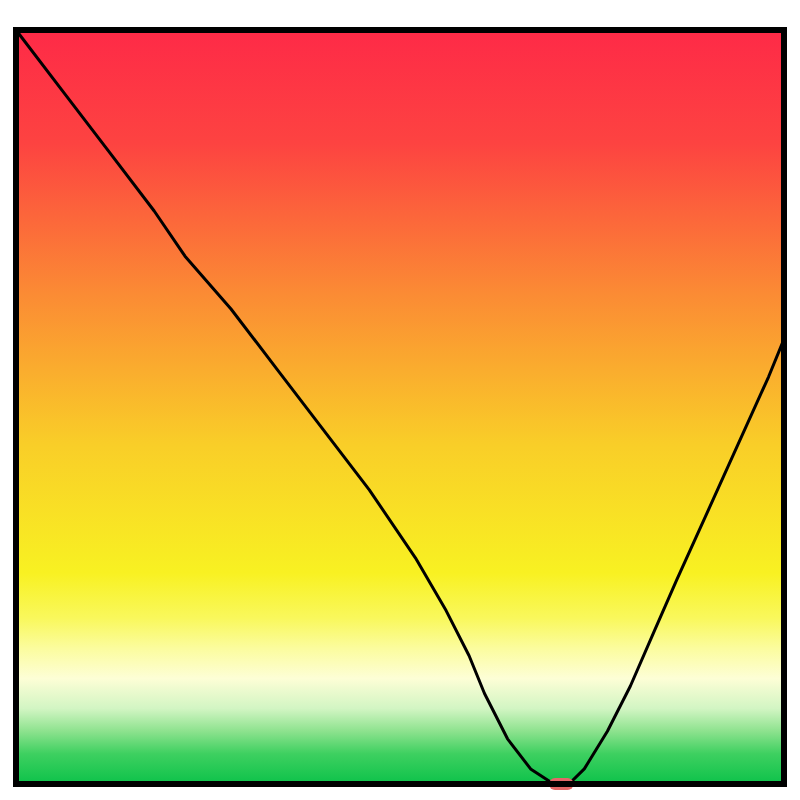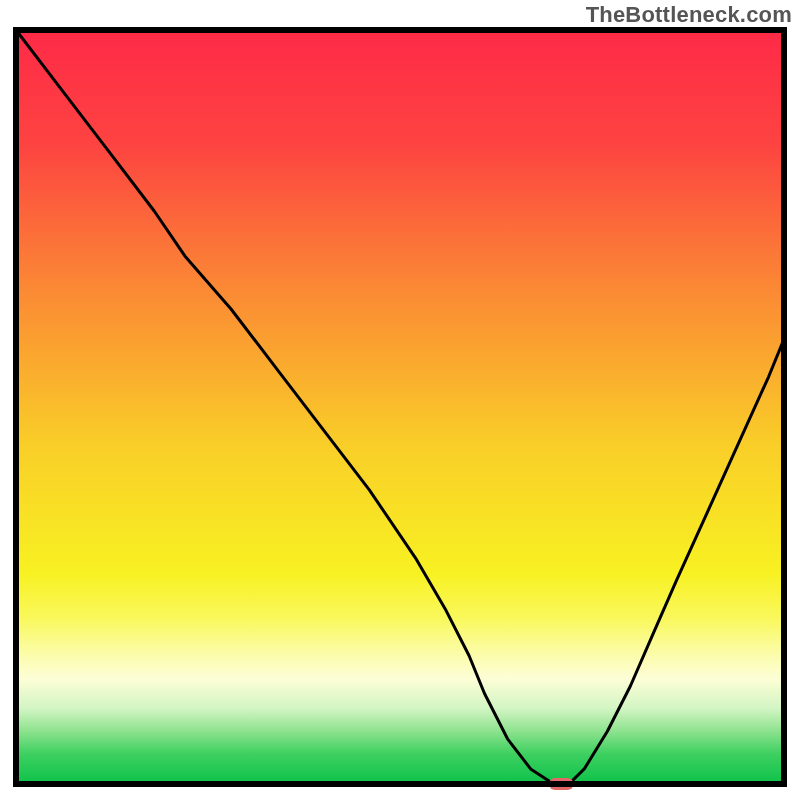--- a/index.html
+++ b/index.html
@@ -29,21 +29,20 @@
     position: absolute;
     top: 0;
     left: 0;
     z-index: 1;
   }
 </style>
 </head>
 <body>
 
 <div class="chart-container">
-  <div class="watermark">TheBottleneck.com</div>
   <svg id="chart-svg" width="800" height="800" viewBox="0 0 800 800" preserveAspectRatio="none">
       <defs>
         <linearGradient id="bg-grad" x1="0" y1="0" x2="0" y2="1">
           <stop offset="0%" stop-color="#fe2a47"></stop>
           <stop offset="15%" stop-color="#fd4341"></stop>
           <stop offset="35%" stop-color="#fb8b34"></stop>
           <stop offset="55.00000000000001%" stop-color="#f9ce28"></stop>
           <stop offset="72%" stop-color="#f8f122"></stop>
           <stop offset="78%" stop-color="#f9f85c"></stop>
           <stop offset="82%" stop-color="#fbfc9e"></stop>

